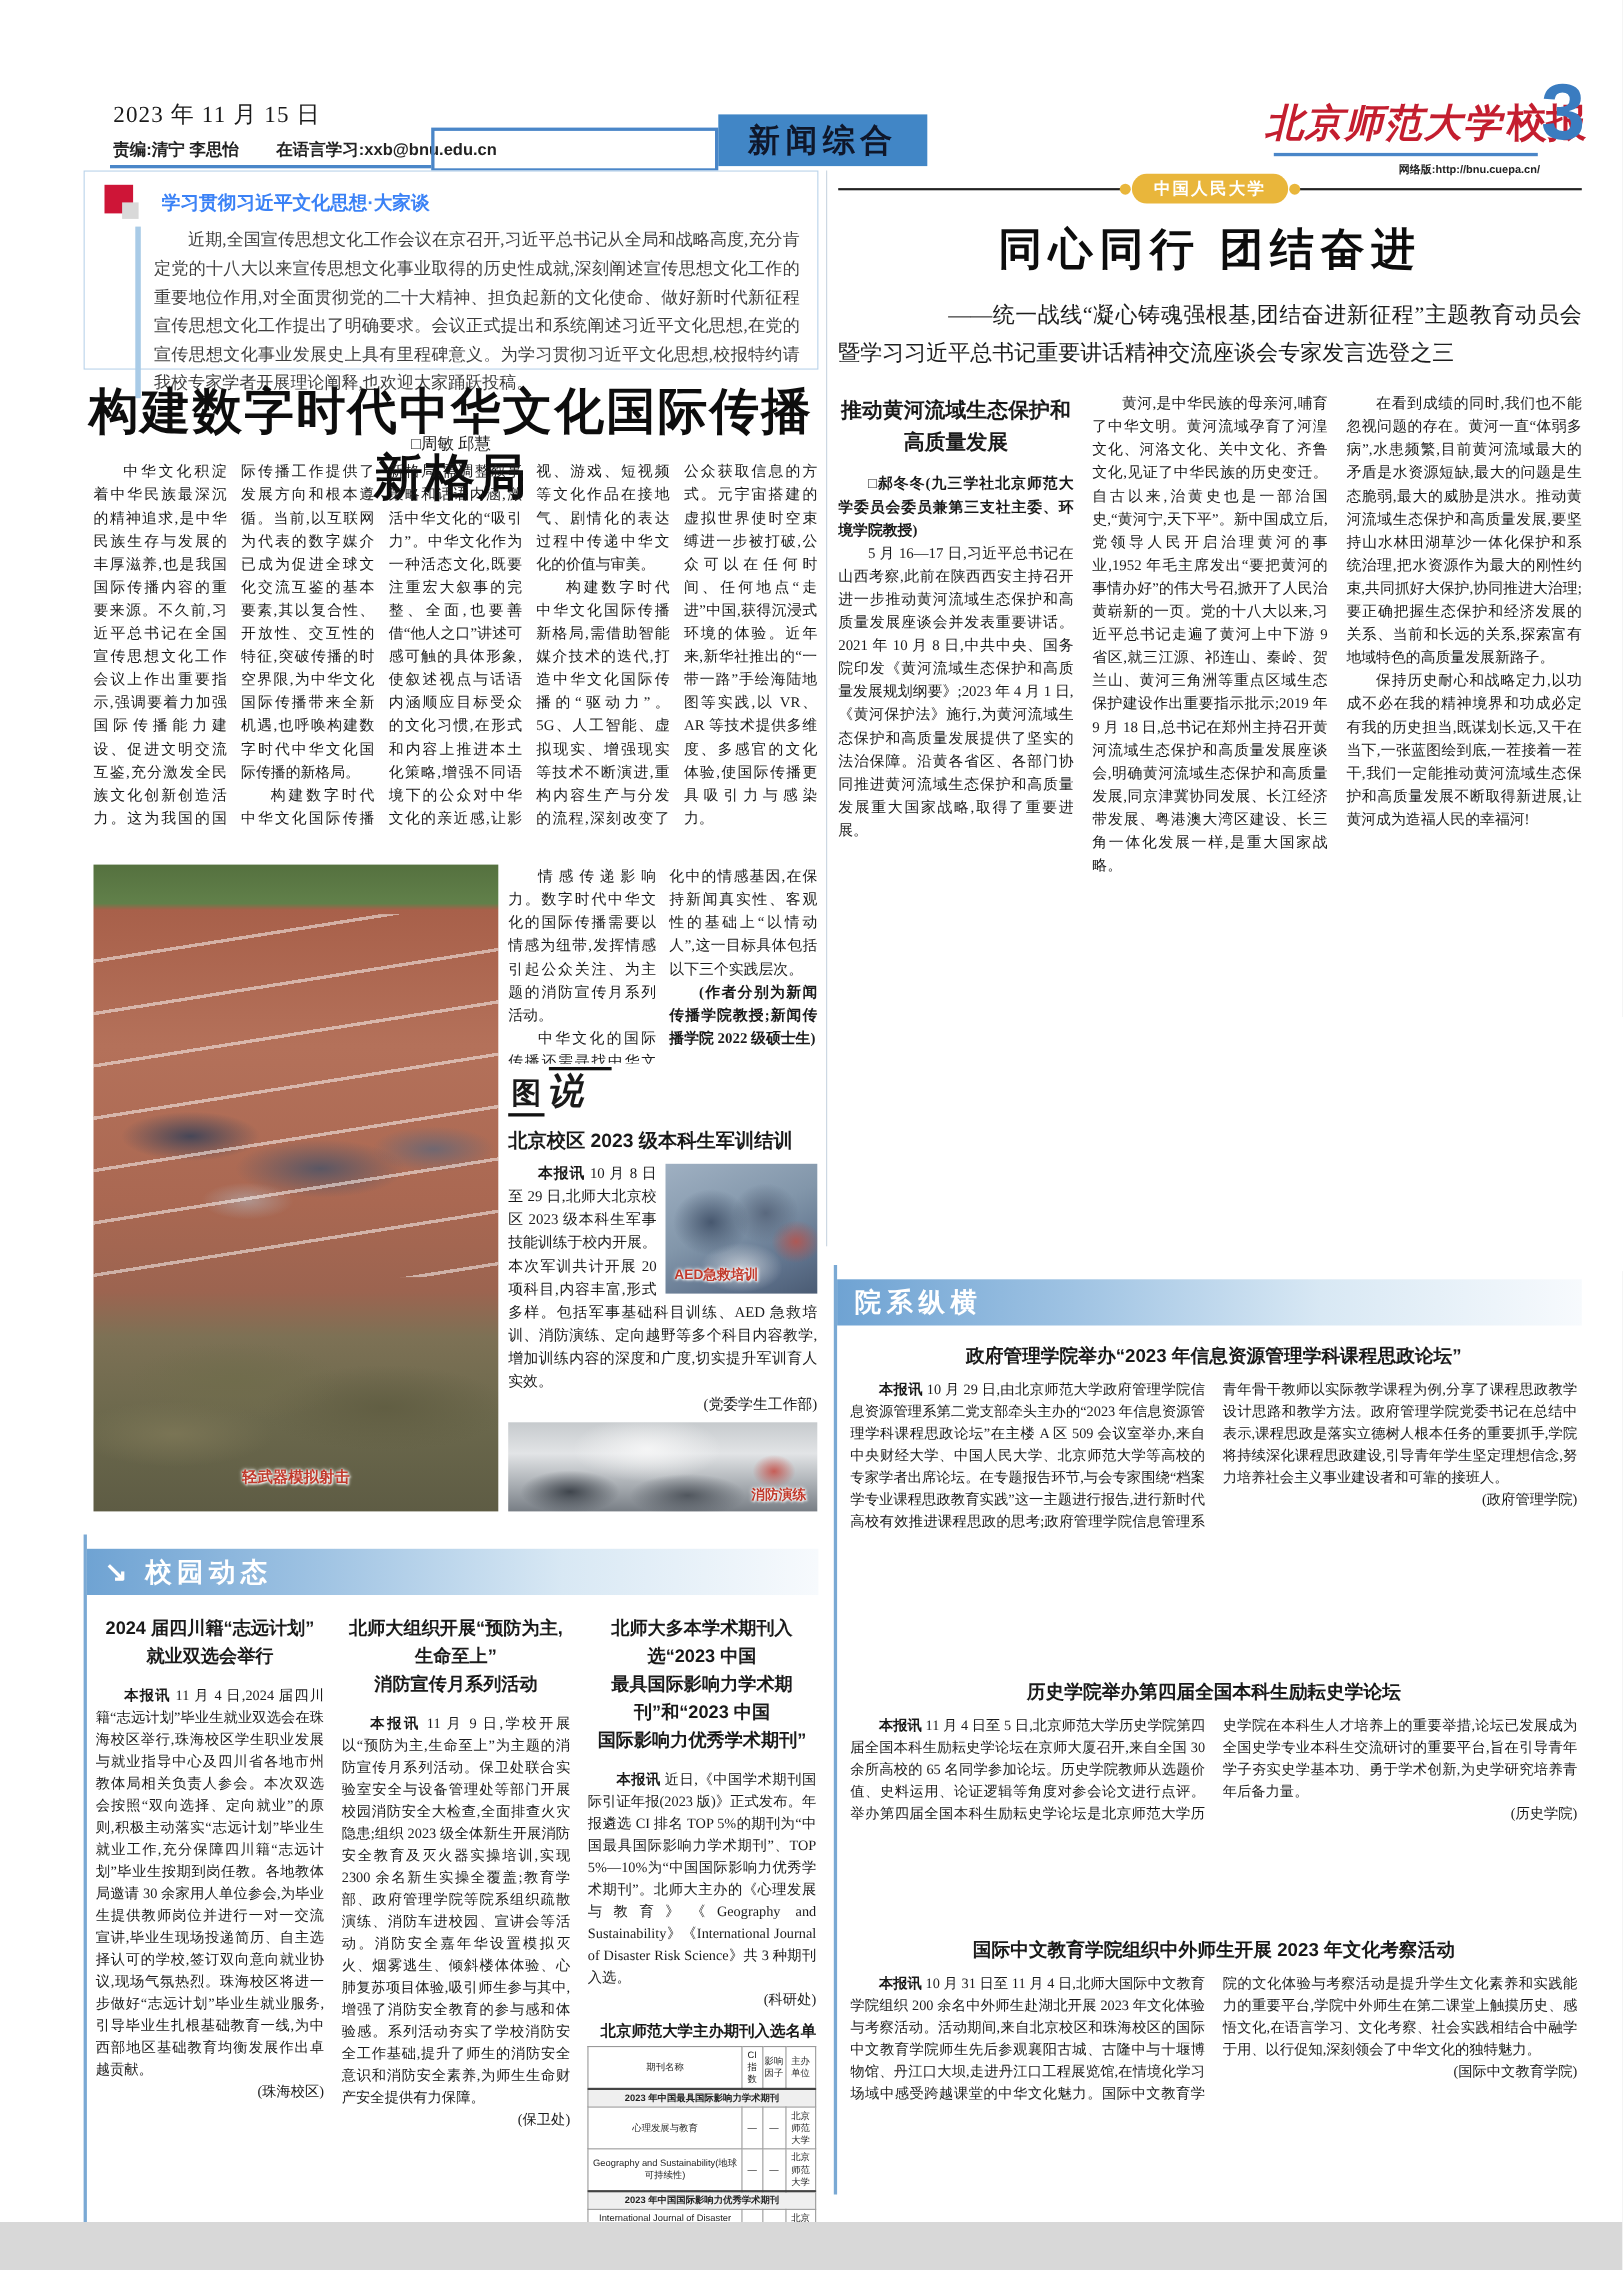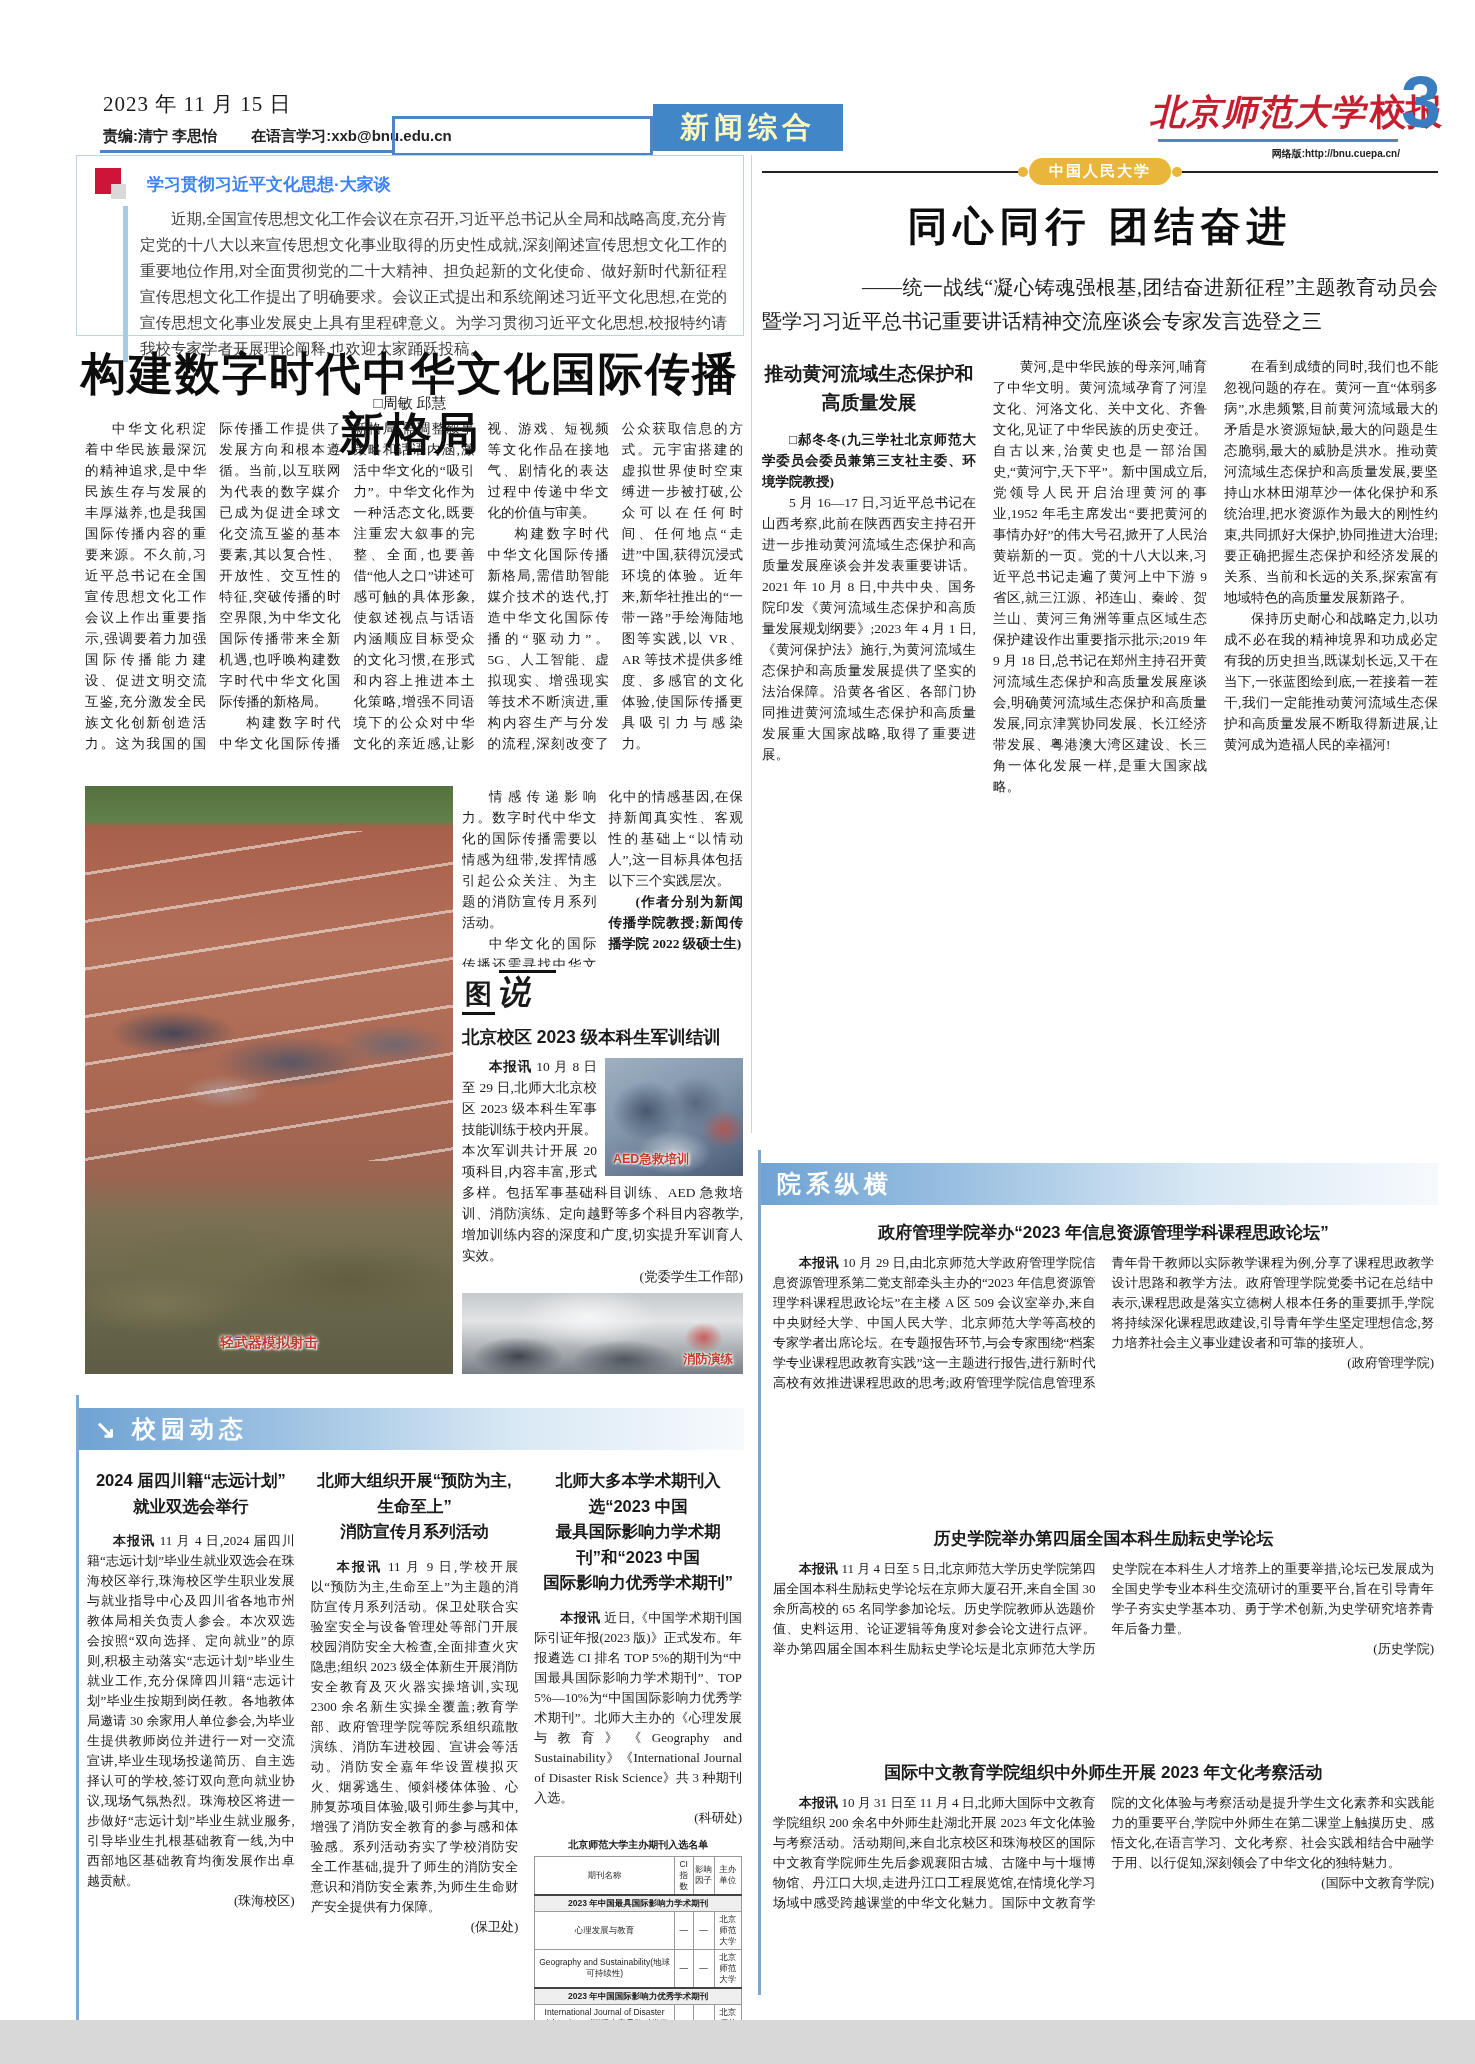--- a/index.html
+++ b/index.html
@@ -8,21 +8,21 @@
   .sans{font-family:"Liberation Sans","DejaVu Sans",sans-serif;}
 
   
   .date{position:absolute;left:103px;top:90px;font-size:21px;letter-spacing:1px;}
   .editor-line{position:absolute;left:103px;top:127px;font-family:"Liberation Sans",sans-serif;
                font-weight:bold;font-size:15px;color:#222;}
   .editor-line span{margin-right:34px;}
   .rule-left{position:absolute;left:100px;top:150px;width:292px;height:3px;background:#4a86c8;}
   .frame-box{position:absolute;left:392px;top:116px;width:255px;height:34px;border:3px solid #4a86c8;}
   .section-box{position:absolute;left:653px;top:104px;width:190px;height:47px;background:#4186c6;
-               color:#fef9c3;display:flex;align-items:center;justify-content:center;
+               color:#0f172a;display:flex;align-items:center;justify-content:center;
                font-family:"Liberation Sans",sans-serif;font-weight:bold;font-size:29px;letter-spacing:5px;}
   .masthead{position:absolute;left:1150px;top:88px;width:250px;text-align:center;color:#c41e2f;white-space:nowrap;}
   .masthead .script{font-style:italic;font-weight:900;font-size:35px;letter-spacing:1px;}
   .masthead .suffix{font-family:"Liberation Sans",sans-serif;font-weight:900;font-size:36px;margin-left:4px;}
   .page-number{position:absolute;left:1401px;top:66px;font-family:"Liberation Sans",sans-serif;
                font-weight:bold;font-size:72px;color:#3a7cc0;line-height:1;}
   .rule-right{position:absolute;left:1158px;top:139px;width:240px;height:3px;background:#4a86c8;}
   .web-edition{position:absolute;left:1150px;top:147px;width:250px;text-align:right;
                font-family:"Liberation Sans",sans-serif;font-weight:bold;font-size:10px;color:#222;}
 
@@ -100,21 +100,21 @@
 
   
   .campus{position:absolute;left:76px;top:1395px;width:668px;border-left:3px solid #7aa9d4;box-sizing:border-box;}
   .campus-cols{display:flex;gap:16px;padding:18px 2px 0 8px;}
   .campus-col{flex:1;min-width:0;}
   .c-title{text-align:center;font-family:"Liberation Sans",sans-serif;font-weight:bold;font-size:16.5px;
            line-height:1.55;margin-bottom:12px;}
   .c-title span{display:block;}
   .c-body{font-size:13px;line-height:20px;text-align:justify;text-indent:2em;margin:0;}
   .lead{font-weight:bold;}
-  .j-caption{font-family:"Liberation Sans",sans-serif;font-weight:bold;font-size:10px;text-align:center;margin-top:10px;}
+  .j-caption{font-family:"Liberation Sans",sans-serif;font-weight:bold;font-size:14px;text-align:right;margin-top:10px;}
   table.j-table{width:100%;border-collapse:collapse;margin-top:4px;font-family:"Liberation Sans",sans-serif;
                 font-size:8.5px;line-height:11px;color:#222;}
   .j-table td,.j-table th{border:1px solid #999;padding:2px 1px;text-align:center;font-weight:normal;}
   .j-table tr.group td{font-weight:bold;background:#efefef;border-top:2px solid #444;}
 
   
   .v-divider{position:absolute;left:751px;top:155px;width:1px;height:978px;background:#c8d4e0;}
   .unity{position:absolute;left:762px;top:158px;width:676px;}
   .badge-row{display:flex;align-items:center;}
   .badge-line{flex:1;height:2px;background:#222;}

